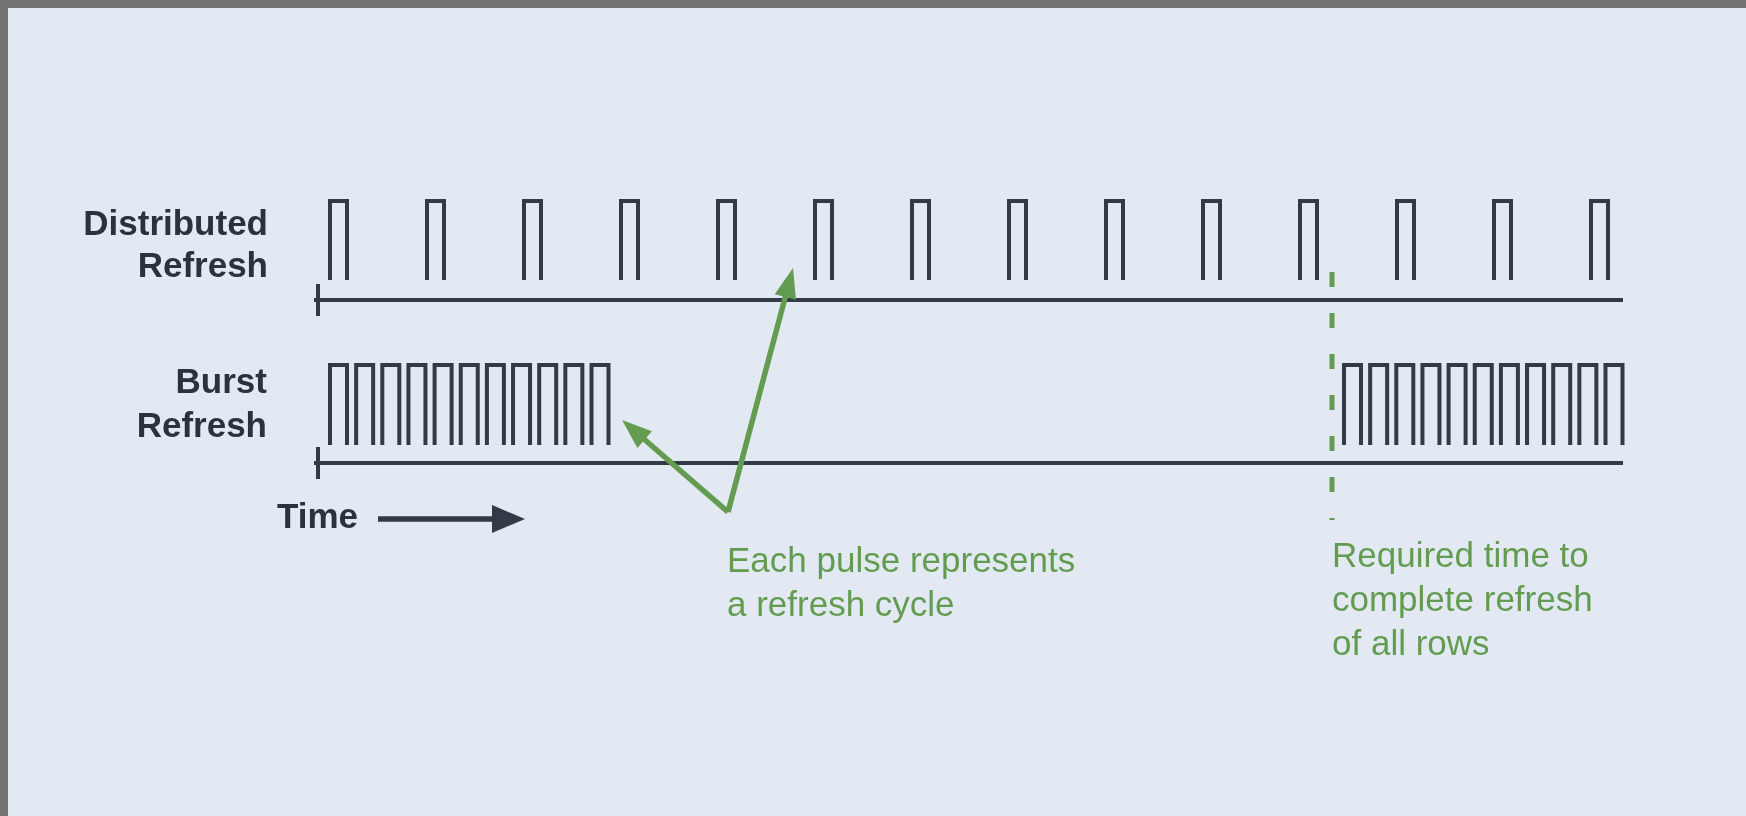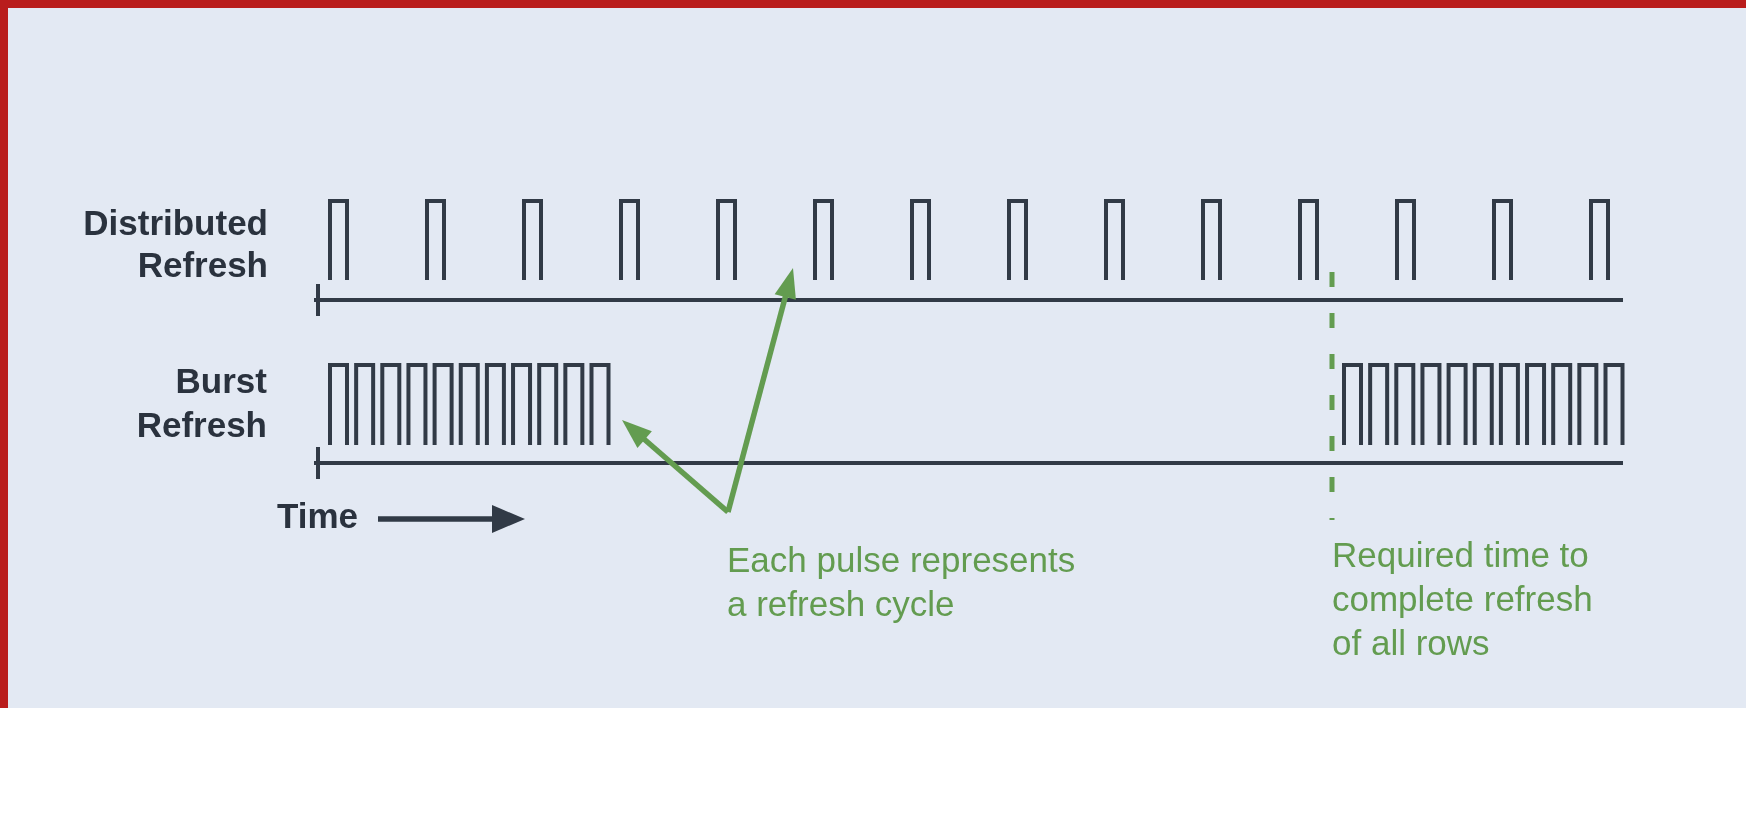--- a/index.html
+++ b/index.html
@@ -1,16 +1,16 @@
 <!DOCTYPE html>
 <html style="--dark-text: #2a323e; --green: #639c50;"><head>
 <meta charset="utf-8">
 <style>
   html, body { margin: 0; padding: 0; background: #ffffff; }
-  .stage { position: relative; width: 1746px; height: 708px; background: #b91c1c; overflow: hidden; }
+  .stage { position: relative; width: 1746px; height: 816px; background: #737373; overflow: hidden; }
   svg { display: block; }
   text {
     font-family: "Liberation Sans", "DejaVu Sans", sans-serif;
     -webkit-font-smoothing: antialiased;
   }
   .row-label  { font-size: 35px; font-weight: 700; fill: var(--dark-text, #2a323e); }
   .time-label { font-size: 35px; font-weight: 700; fill: var(--dark-text, #2a323e); }
   .green-note { font-size: 35px; font-weight: 400; fill: var(--green, #639c50); }
 </style>
 </head>

